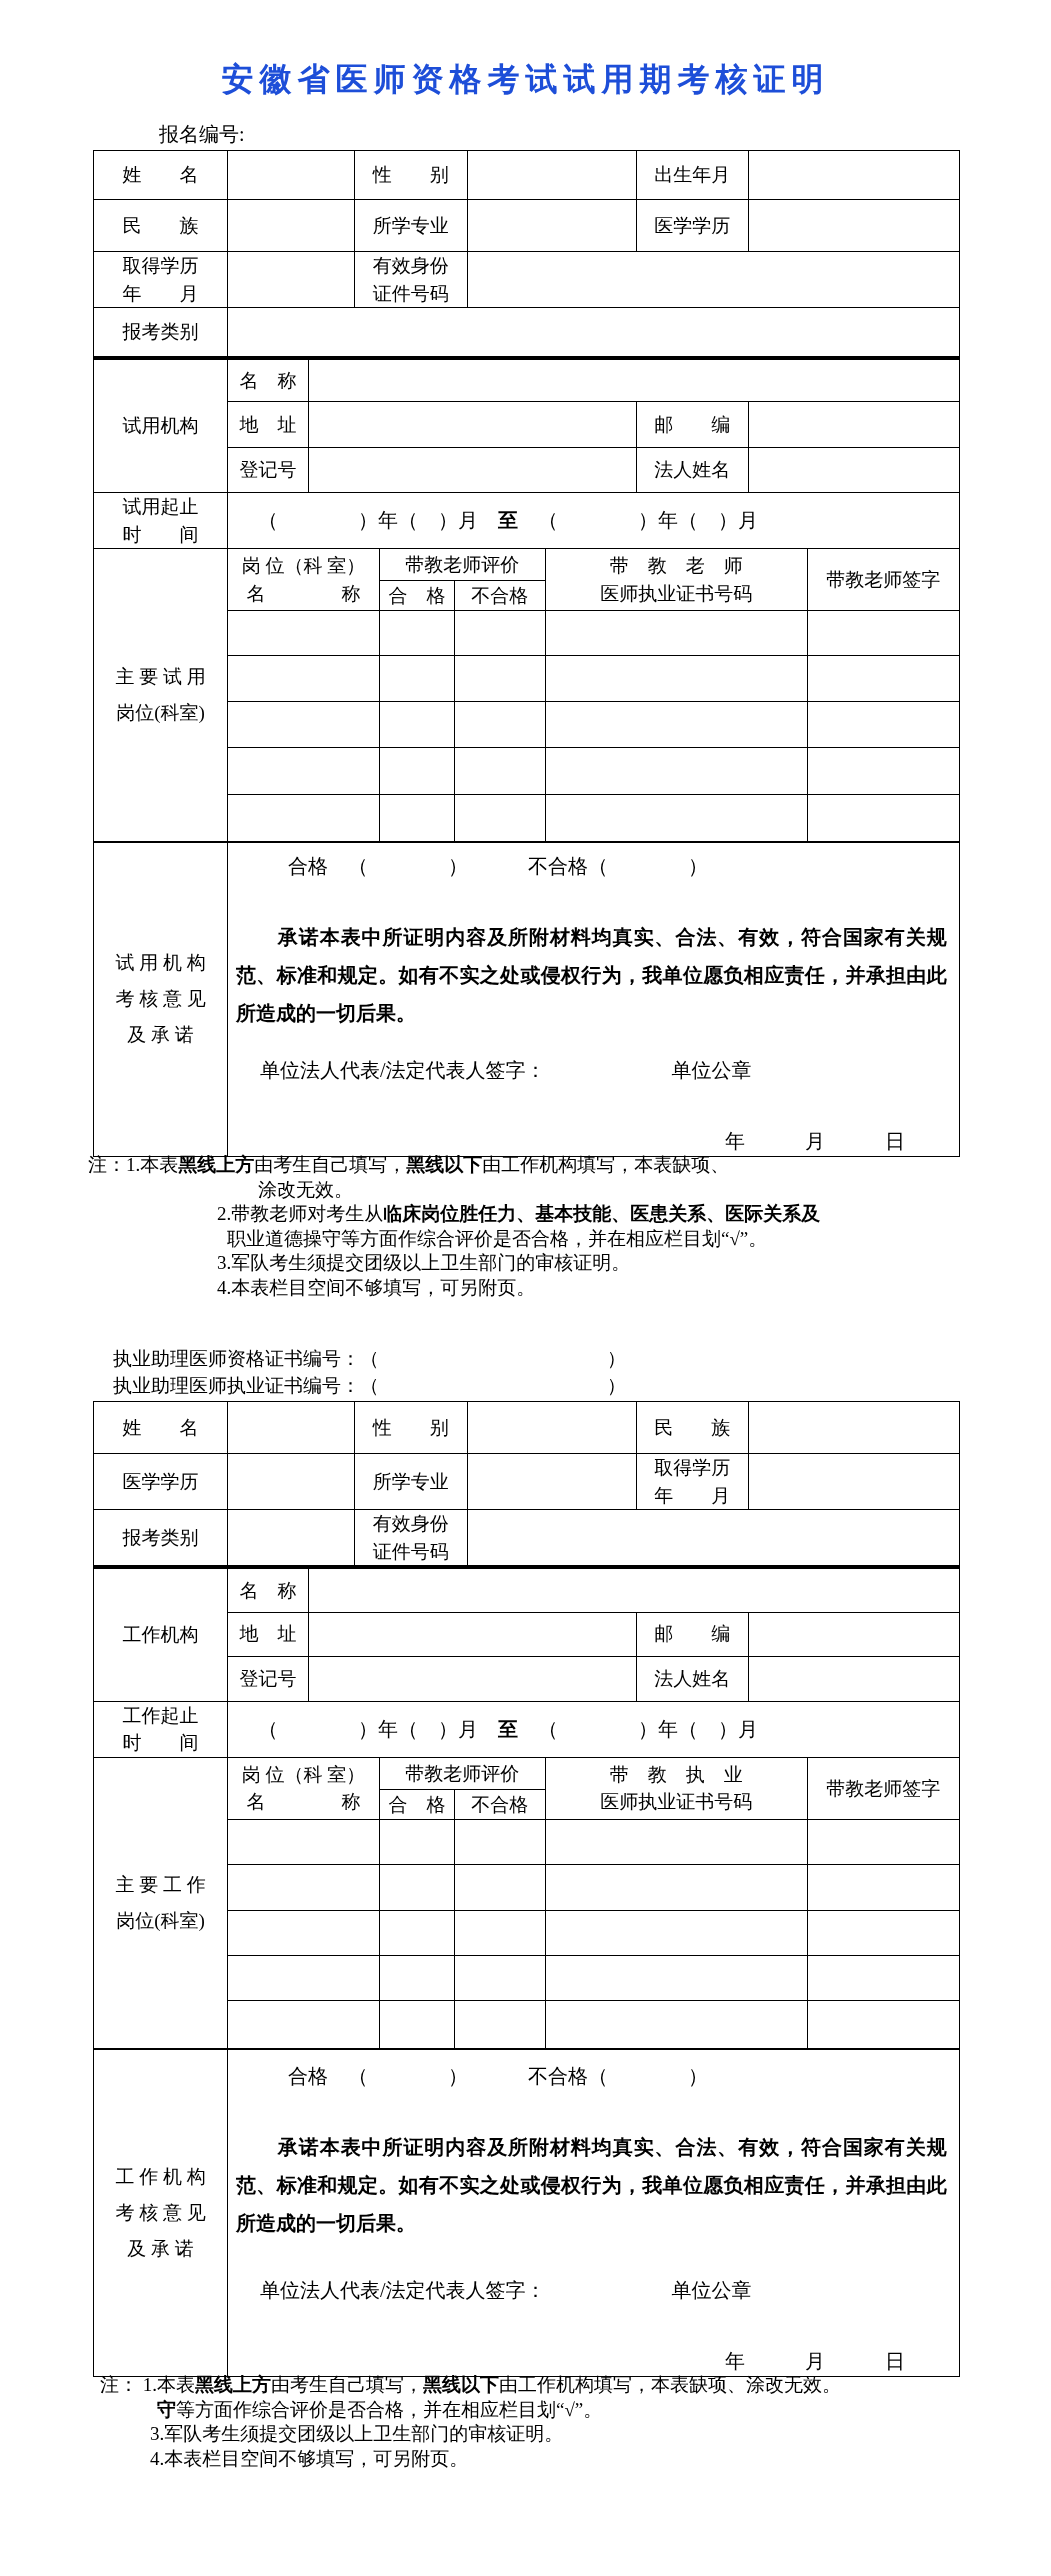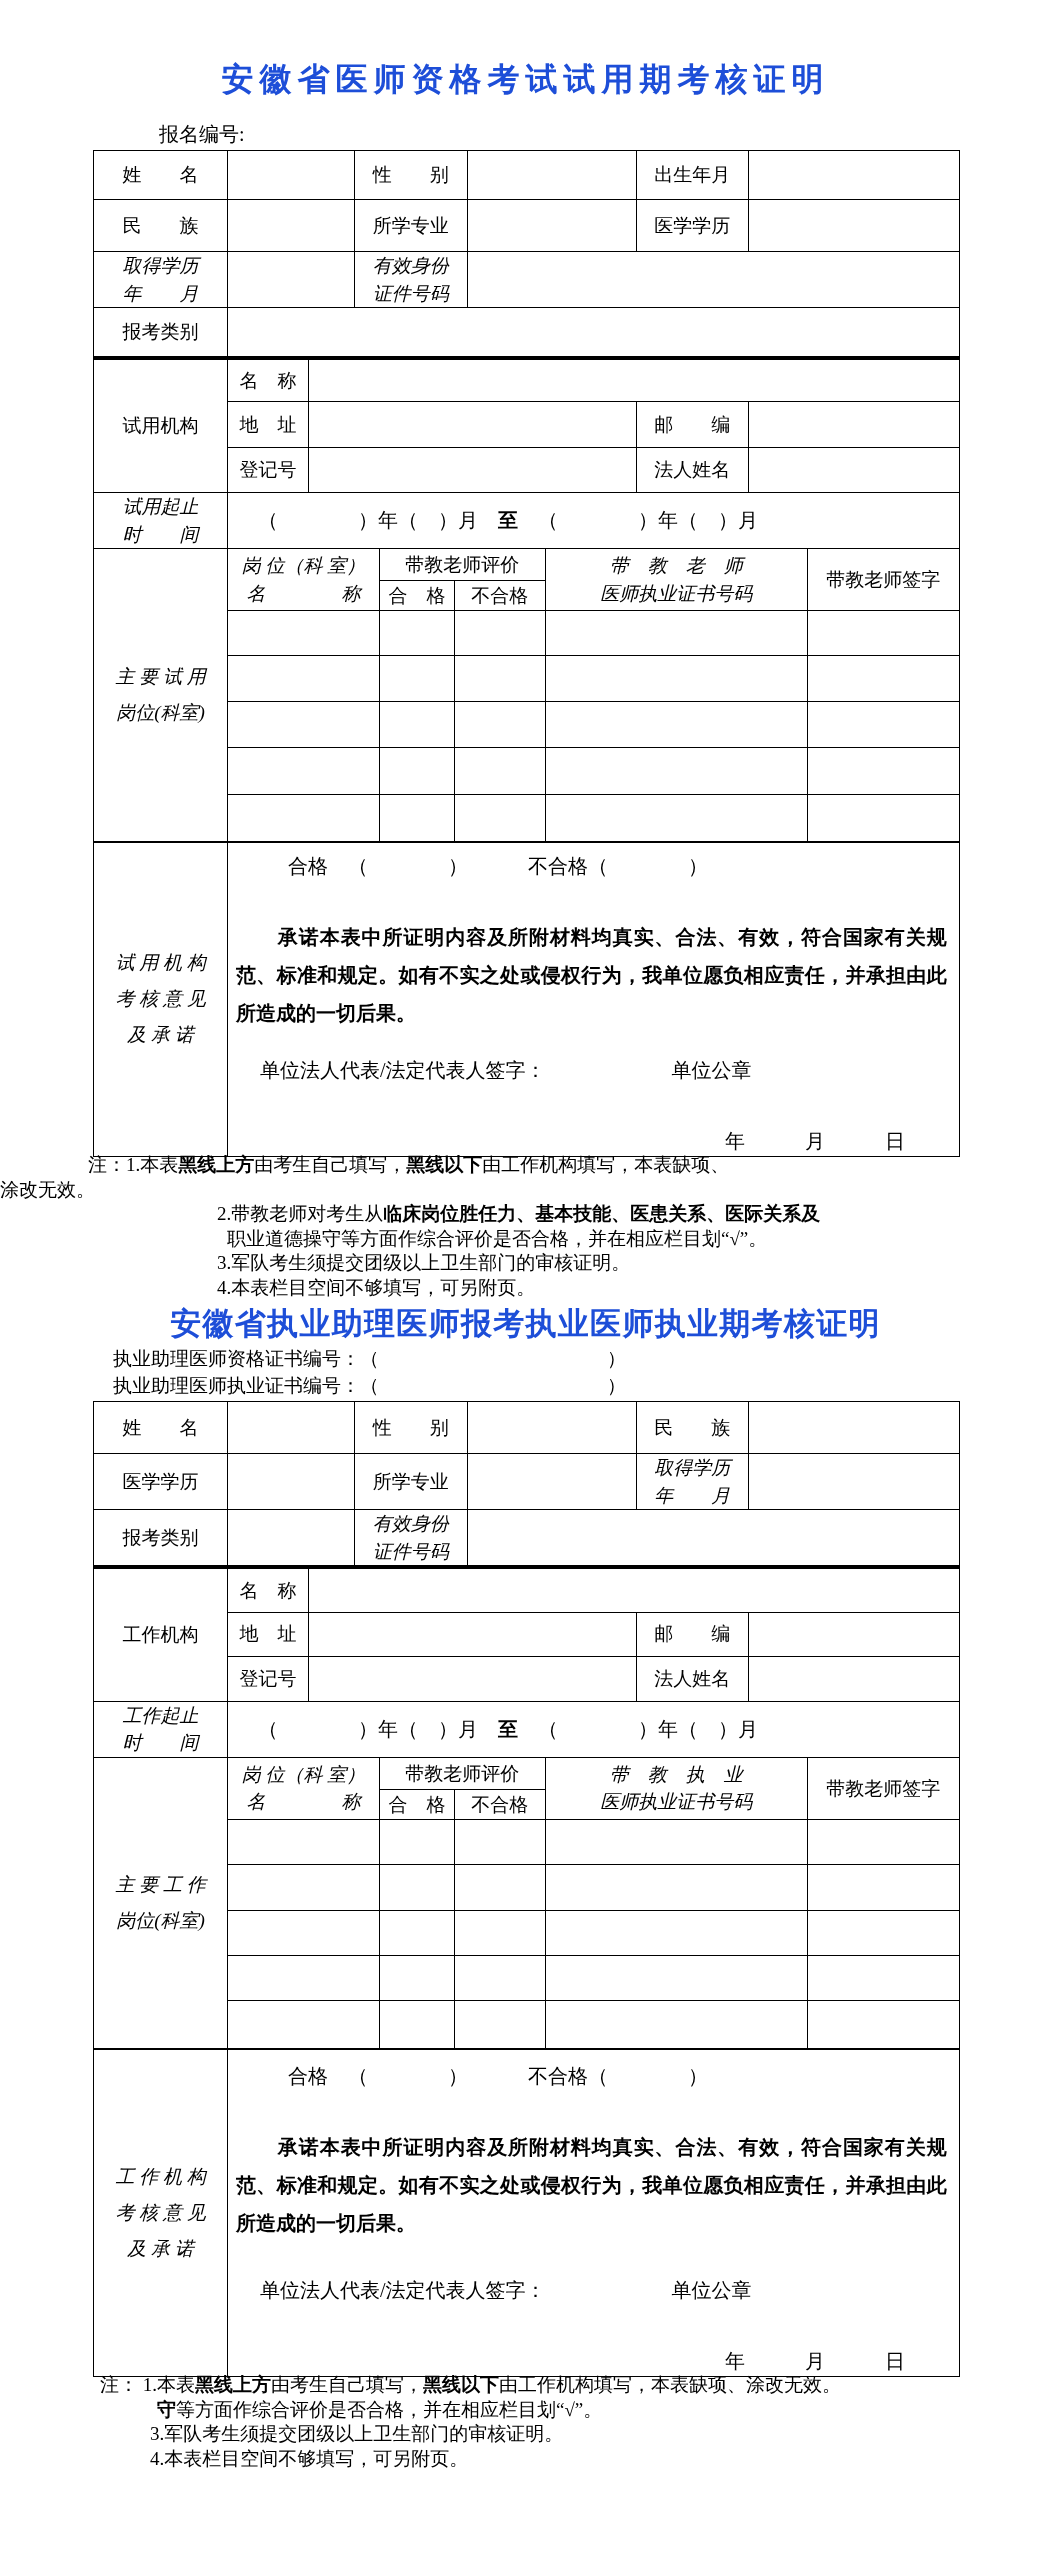--- a/index.html
+++ b/index.html
@@ -24,21 +24,21 @@
     border-collapse:collapse; table-layout:fixed;
     border:1.3px solid #000;
   }
   #table1 { top:150px; }
   #table2 { top:1401px; }
   td {
     border:1.3px solid #000; padding:0; overflow:hidden;
     font-size:19px; text-align:center; vertical-align:middle;
     line-height:1.45; color:#000;
   }
-  .pre  { white-space:pre-line;font-style:italic; }
+  .pre  { white-space:pre-line; }
   .lh19 { line-height:1.9; }
   tr.blackline td { border-bottom:4px solid #000; }
   tr.divider td   { border-top:2px solid #000; }
 
   td.per { text-align:left; padding-left:30px; font-size:20px; }
   td.per .b { font-weight:bold; }
 
   td.rev { text-align:left; vertical-align:top; }
   .rev .res    { font-size:20px; margin:9.3px 0 0 60px; }
   .rev .pledge { font-weight:bold; font-size:20px; line-height:38px;
@@ -185,28 +185,27 @@
         <div class="pledge">　　承诺本表中所证明内容及所附材料均真实、合法、有效，符合国家有关规范、标准和规定。如有不实之处或侵权行为，我单位愿负相应责任，并承担由此所造成的一切后果。</div>
         <div class="sign"><span>单位法人代表/法定代表人签字：</span><span class="seal">单位公章</span></div>
         <div class="date">年　　　月　　　日</div>
       </td>
     </tr>
   </tbody>
     </table>
 
   <div id="notes1" class="notes">
       <div class="note-line" style="margin-left: 88px;"><span>注：1.本表</span><span style="font-weight: bold;">黑线上方</span><span>由考生自己填写，</span><span style="font-weight: bold;">黑线以下</span><span>由工作机构填写，本表缺项、</span></div>
-      <div class="note-line" style=""><span>涂改无效。</span></div>
+      <div class="note-line" style="margin-left: 258px;"><span>涂改无效。</span></div>
       <div class="note-line" style="margin-left: 217px;"><span>2.带教老师对考生从</span><span style="font-weight: bold;">临床岗位胜任力、基本技能、医患关系、医际关系及</span></div>
       <div class="note-line" style="margin-left: 227px;"><span style="font-weight: normal;">职业道德操守</span><span>等方面作综合评价是否合格，并在相应栏目划“√”。</span></div>
       <div class="note-line" style="margin-left: 217px;"><span>3.军队考生须提交团级以上卫生部门的审核证明。</span></div>
       <div class="note-line" style="margin-left: 217px;"><span>4.本表栏目空间不够填写，可另附页。</span></div>
     </div>
 
-  <h1 id="title2" class="form-title">安徽省执业助理医师报考执业医师执业期考核证明</h1>
   <div class="certnos">
     <div>执业助理医师资格证书编号：（　　　　　　　　　　　　）</div>
     <div>执业助理医师执业证书编号：（　　　　　　　　　　　　）</div>
   </div>
 
   <table id="table2" class="form">
     <colgroup>
       <col style="width:134px">
         <col style="width:81px">
         <col style="width:46px">

